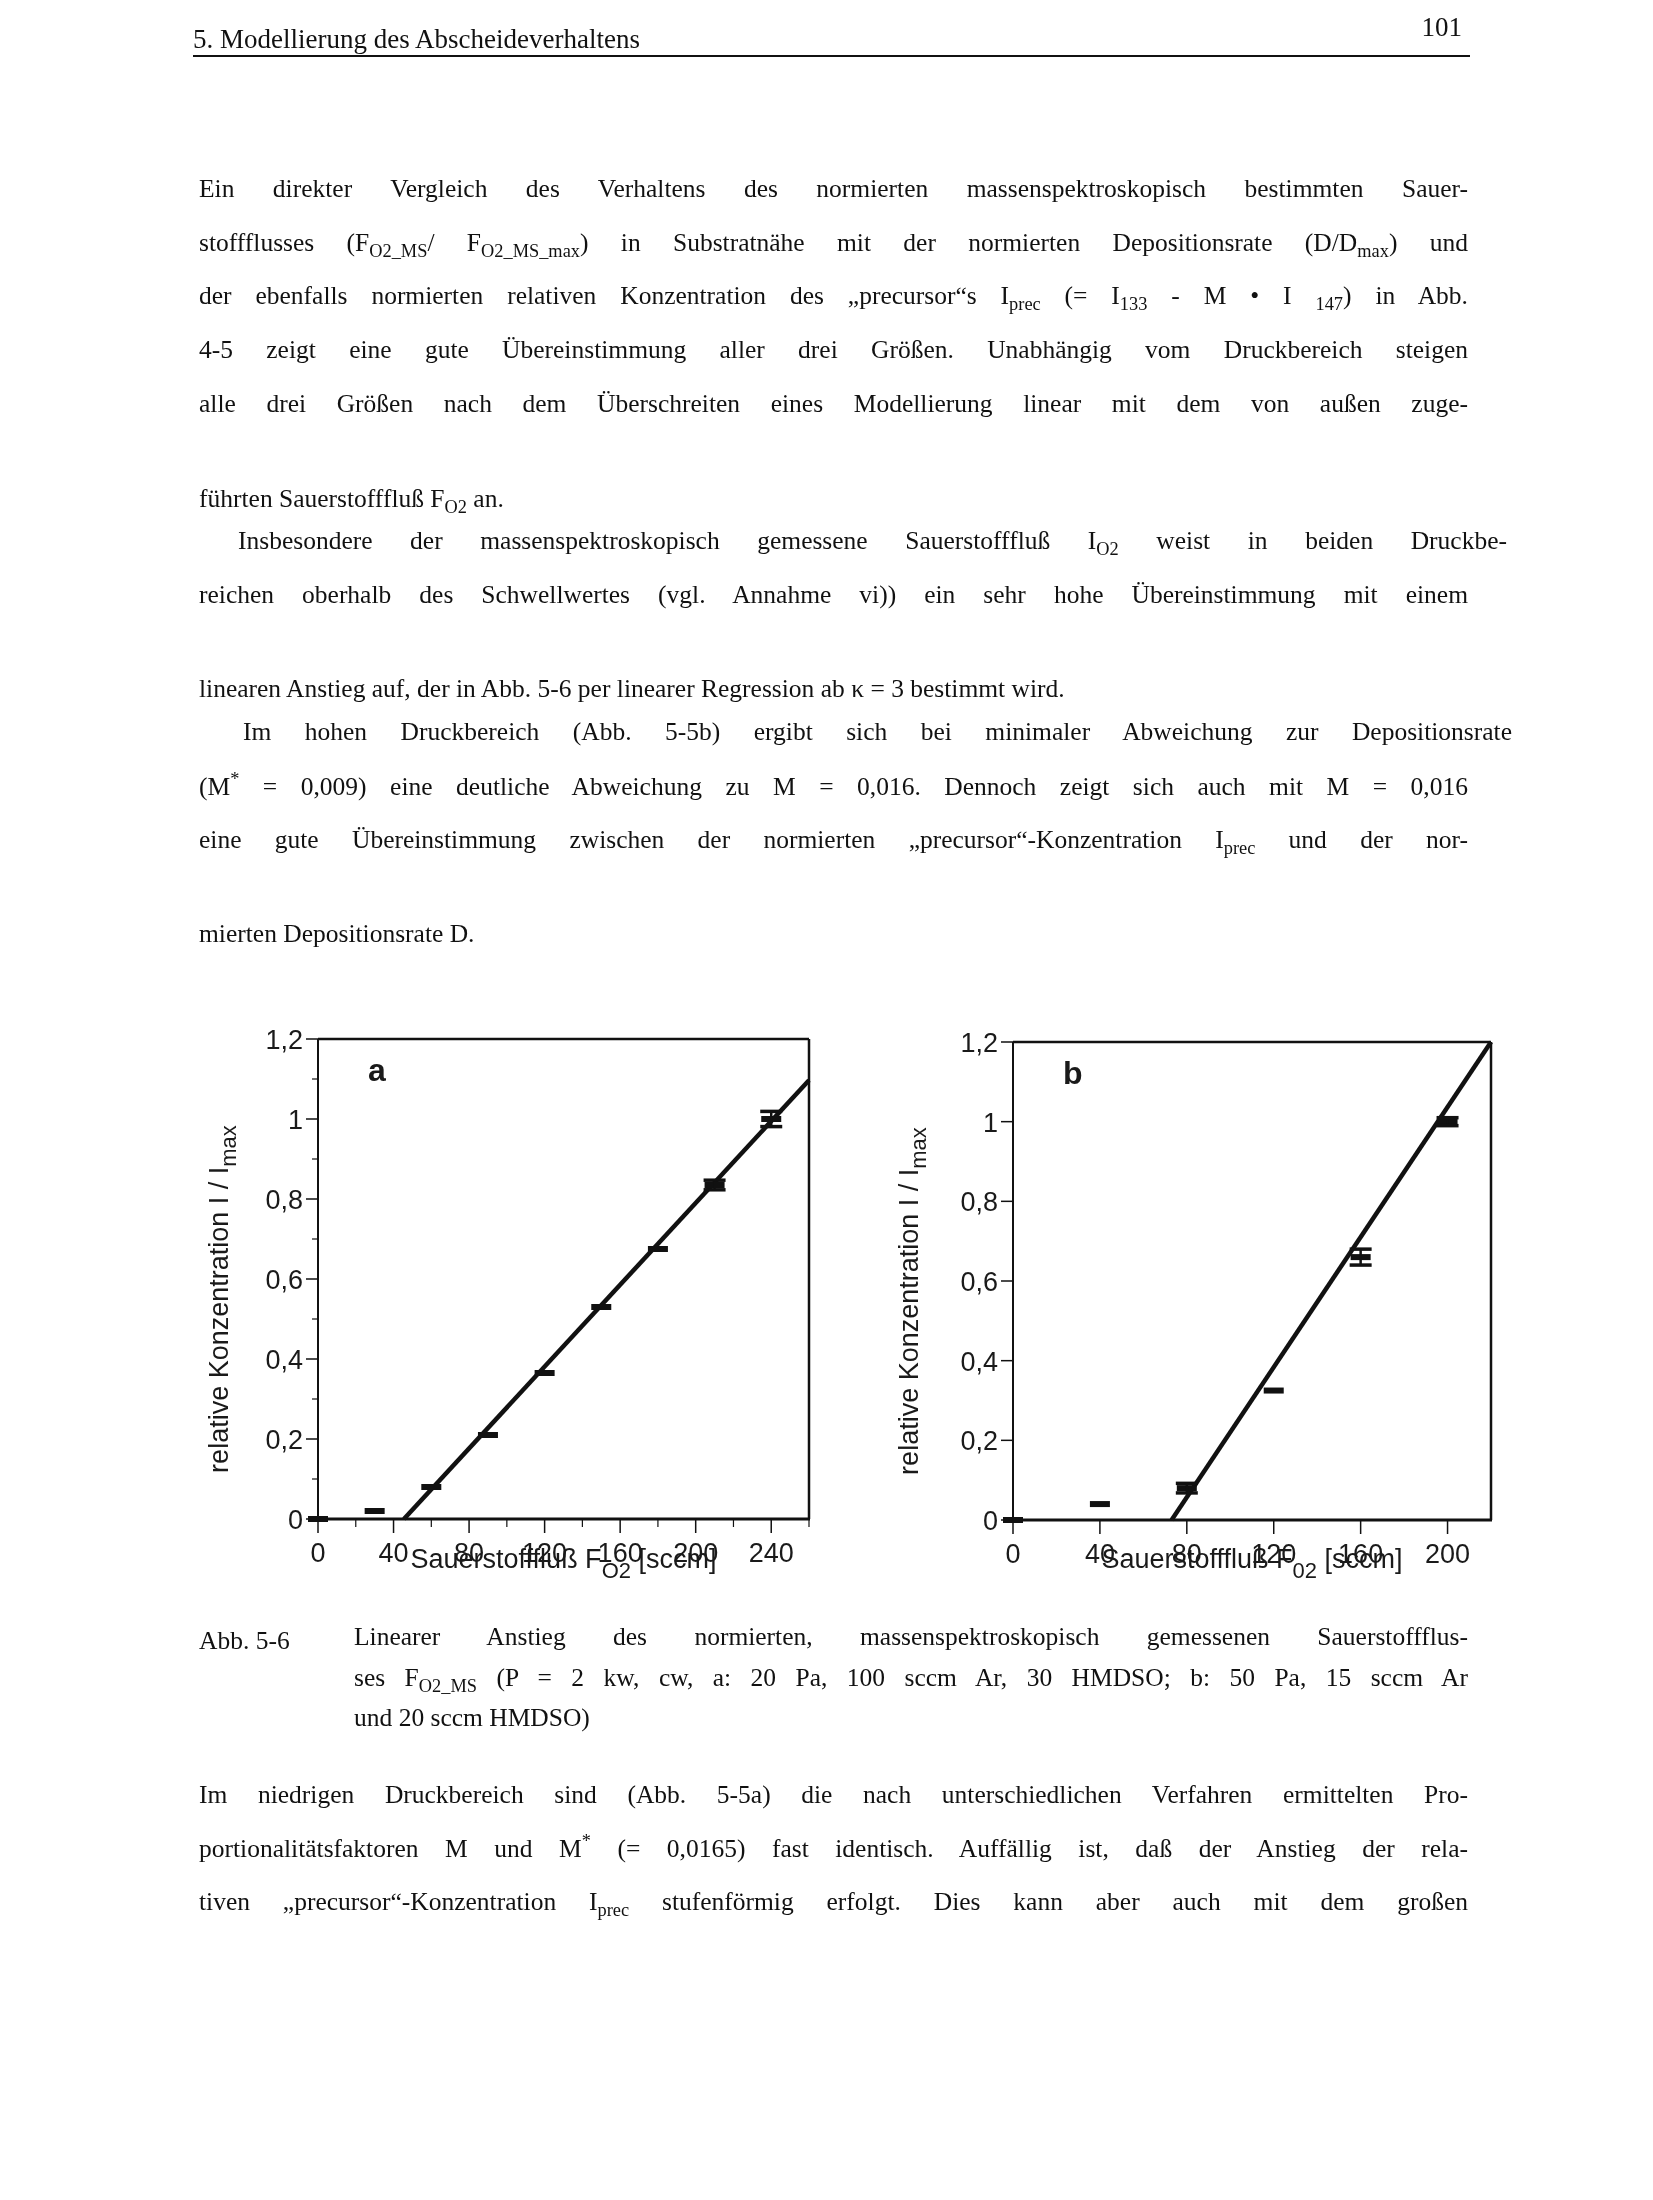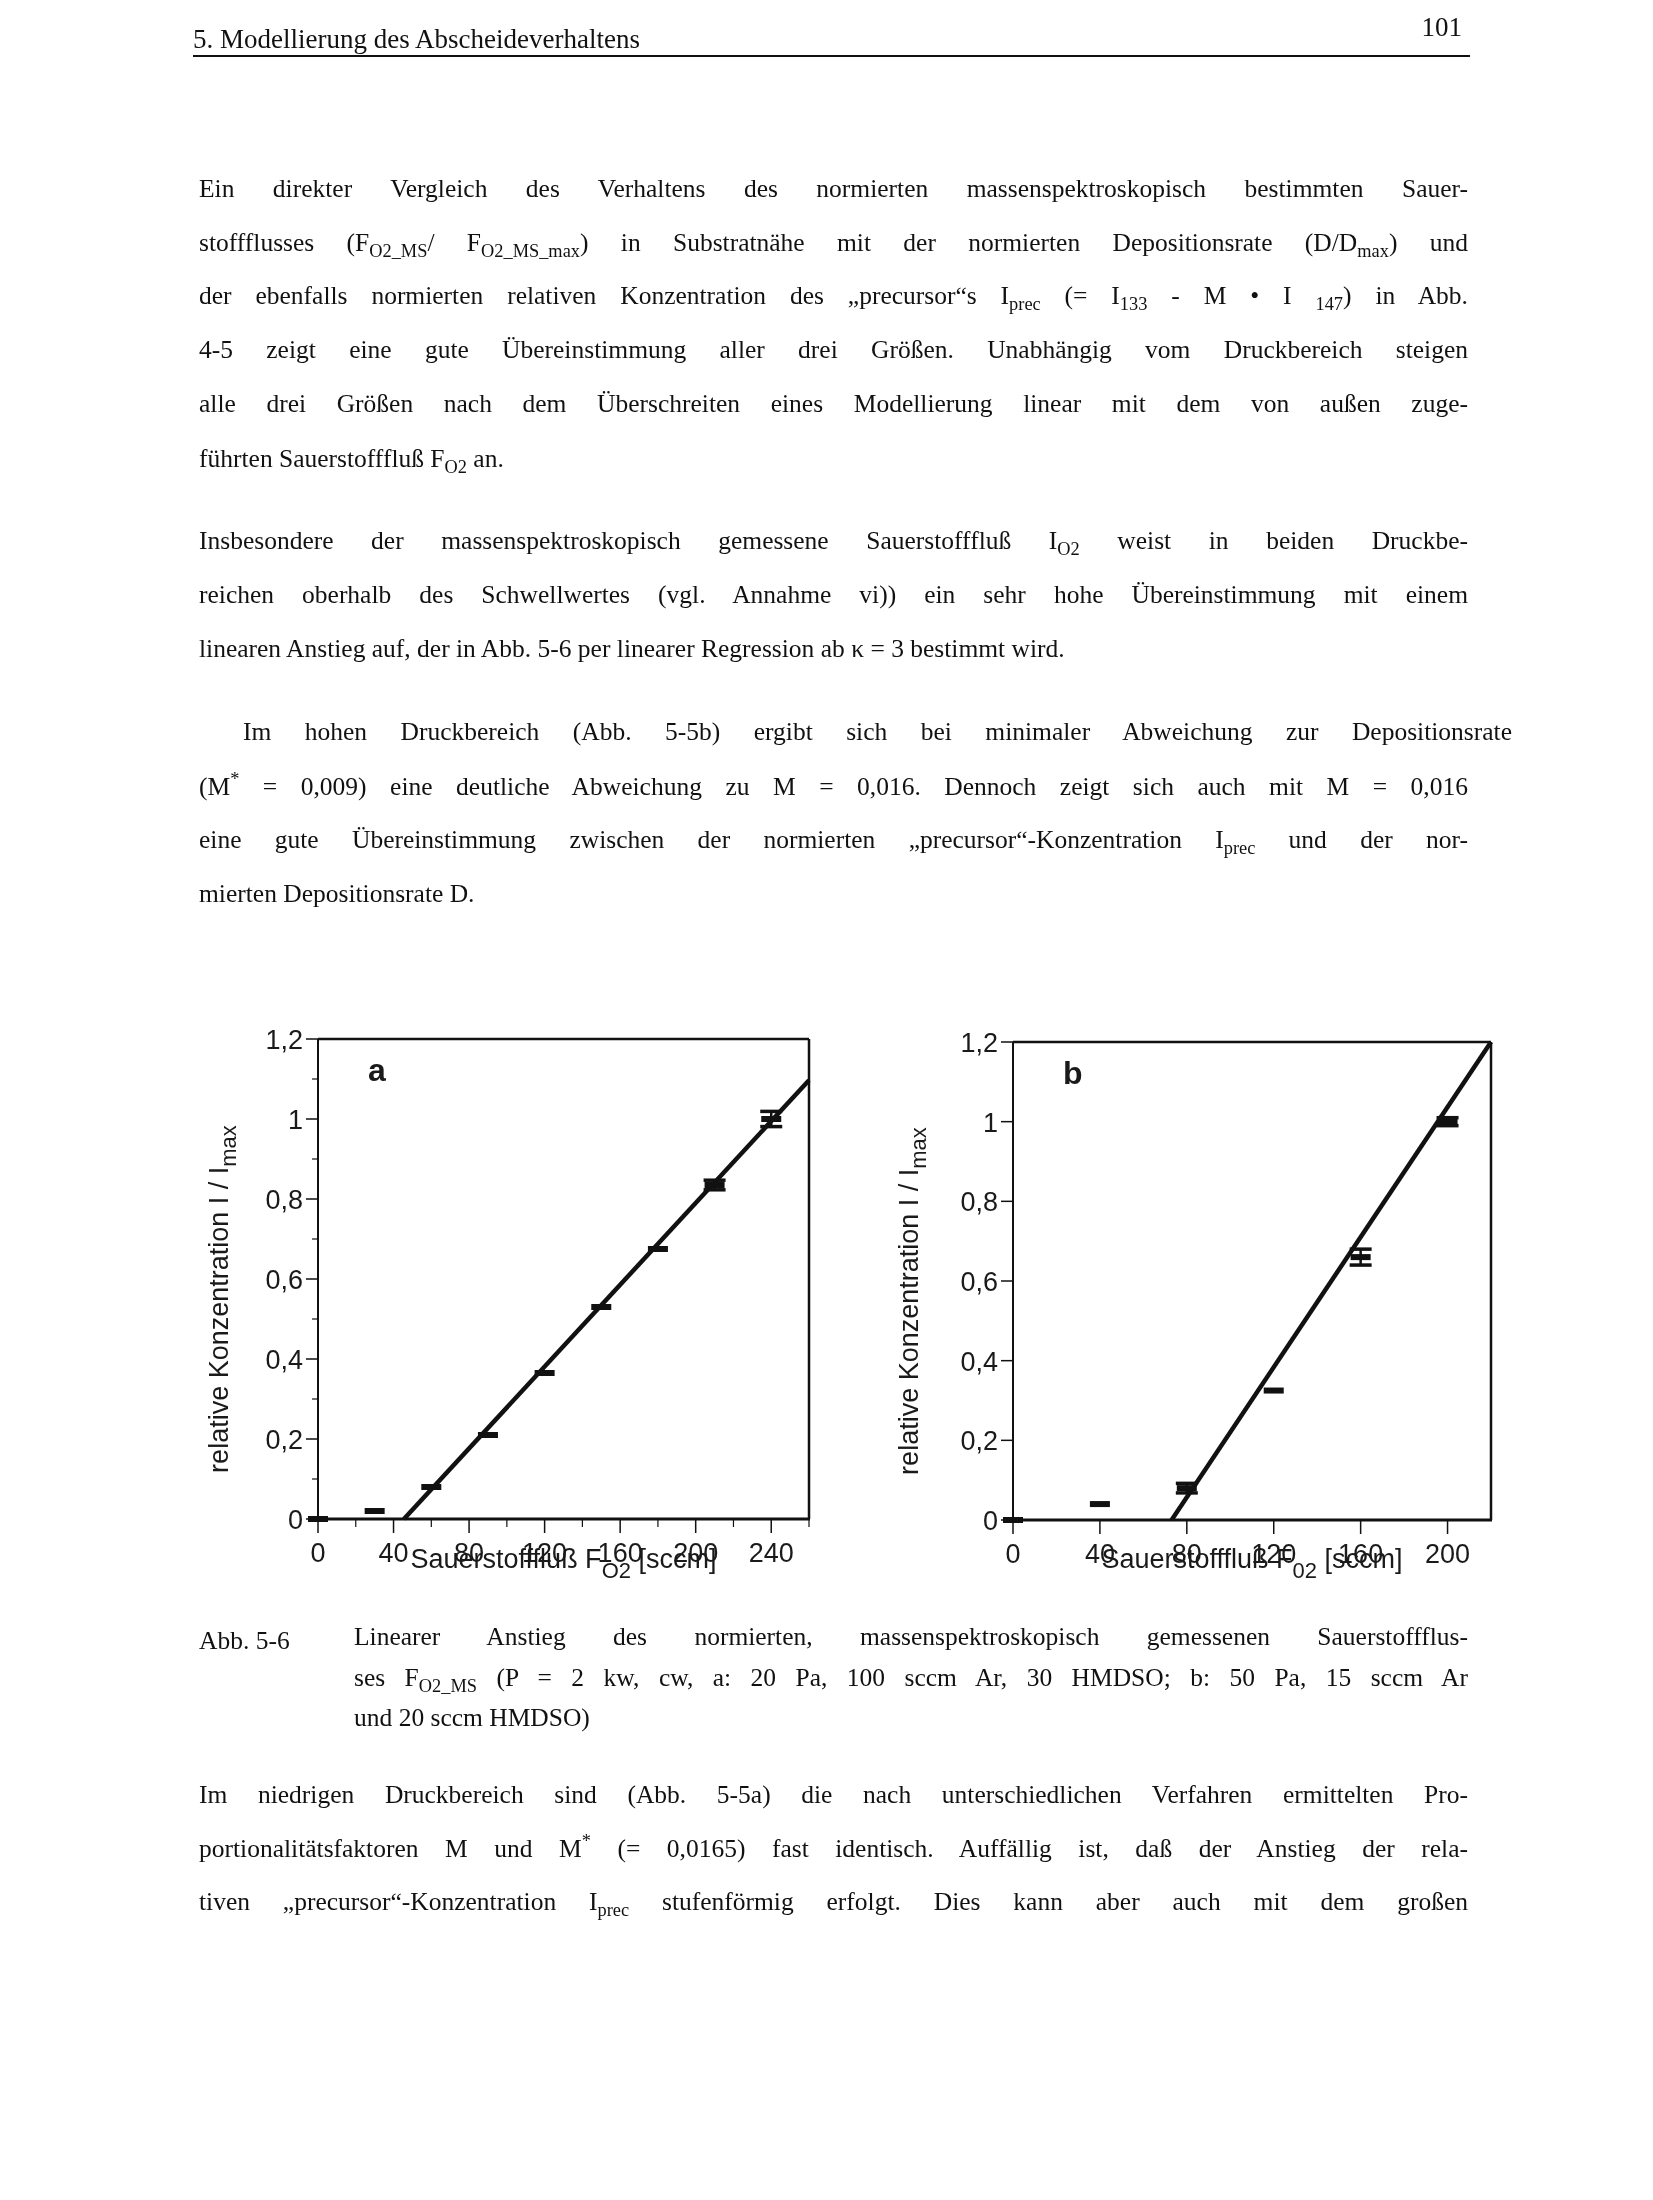--- a/index.html
+++ b/index.html
@@ -5,21 +5,21 @@
   html, body { margin:0; padding:0; background:#ffffff; }
   body { width:1653px; height:2200px; position:relative; overflow:hidden; color:#111; }
   .serif { font-family: "Liberation Serif", "DejaVu Serif", serif; }
   #running-header { position:absolute; left:193px; top:8px; width:1277px; height:50px; font-size:27px; }
   #running-header .title { position:absolute; left:0; top:16px; white-space:nowrap; }
   #running-header .pageno { position:absolute; right:8px; top:4px; }
   #running-header .rule { position:absolute; left:0; right:0; top:47px; height:2px; background:#111; }
 
   .para { position:absolute; left:199px; width:1269px; font-size:25.5px; }
   .line { position:absolute; left:0; width:100%; height:40px; white-space:nowrap; text-align:justify; text-align-last:justify; }
-  .line.last { text-align:left; text-align-last:left; }
+  .line.last { text-align:left; text-align-last:left;margin-top:40px; }
   .line sub { font-size:0.72em; vertical-align:-0.32em; line-height:0; }
   .line sup { font-size:0.72em; vertical-align:0.55em; line-height:0; }
 
   .caption { position:absolute; left:199px; width:1269px; font-size:25.5px; }
   .caption .label { position:absolute; left:0; top:4px;font-family:Liberation Serif, serif; }
   .caption .cline { position:absolute; left:155px; width:1114px; height:40px; white-space:nowrap; text-align:justify; text-align-last:justify; }
   .caption .cline.last { text-align:left; text-align-last:left; }
   .caption sub { font-size:0.72em; vertical-align:-0.32em; line-height:0; }
 
   svg.chart { position:absolute; overflow:visible; }
@@ -36,21 +36,21 @@
 
 <div class="para serif" style="top:174px;">
     <div class="line" style="top: 0px;"><span>Ein direkter Vergleich des Verhaltens des normierten massenspektroskopisch bestimmten Sauer-</span></div>
     <div class="line" style="top: 54px;"><span>stoffflusses (F</span><sub>O2_MS</sub><span>/ F</span><sub>O2_MS_max</sub><span>) in Substratnähe mit der normierten Depositionsrate (D/D</span><sub>max</sub><span>) und</span></div>
     <div class="line" style="top: 107px;"><span>der ebenfalls normierten relativen Konzentration des „precursor“s I</span><sub>prec</sub><span> (= I</span><sub>133</sub><span> - M • I </span><sub>147</sub><span>) in Abb.</span></div>
     <div class="line" style="top: 161px;"><span>4-5 zeigt eine gute Übereinstimmung aller drei Größen. Unabhängig vom Druckbereich steigen</span></div>
     <div class="line" style="top: 215px;"><span>alle drei Größen nach dem Überschreiten eines Modellierung linear mit dem von außen zuge-</span></div>
     <div class="line last" style="top: 270px;"><span>führten Sauerstofffluß F</span><sub>O2</sub><span> an.</span></div>
   </div>
 <div class="para serif" style="top:526px;">
-    <div class="line" style="top: 0px;"><span>Insbesondere der massenspektroskopisch gemessene Sauerstofffluß I</span><sub>O2</sub><span> weist in beiden Druckbe-</span></div>
+    <div class="line" style="top: 0px; margin-left: 39px;"><span>Insbesondere der massenspektroskopisch gemessene Sauerstofffluß I</span><sub>O2</sub><span> weist in beiden Druckbe-</span></div>
     <div class="line" style="top: 54px;"><span>reichen oberhalb des Schwellwertes (vgl. Annahme vi)) ein sehr hohe Übereinstimmung mit einem</span></div>
     <div class="line last" style="top: 108px;"><span>linearen Anstieg auf, der in Abb. 5-6 per linearer Regression ab κ = 3 bestimmt wird.</span></div>
   </div>
 <div class="para serif" style="top:717px;">
     <div class="line" style="top: 0px; margin-left: 44px;"><span>Im hohen Druckbereich (Abb. 5-5b) ergibt sich bei minimaler Abweichung zur Depositionsrate</span></div>
     <div class="line" style="top: 55px;"><span>(M</span><sup>*</sup><span> = 0,009) eine deutliche Abweichung zu M = 0,016. Dennoch zeigt sich auch mit M = 0,016</span></div>
     <div class="line" style="top: 108px;"><span>eine gute Übereinstimmung zwischen der normierten „precursor“-Konzentration I</span><sub>prec</sub><span> und der nor-</span></div>
     <div class="line last" style="top: 162px;"><span>mierten Depositionsrate D.</span></div>
   </div>
 

